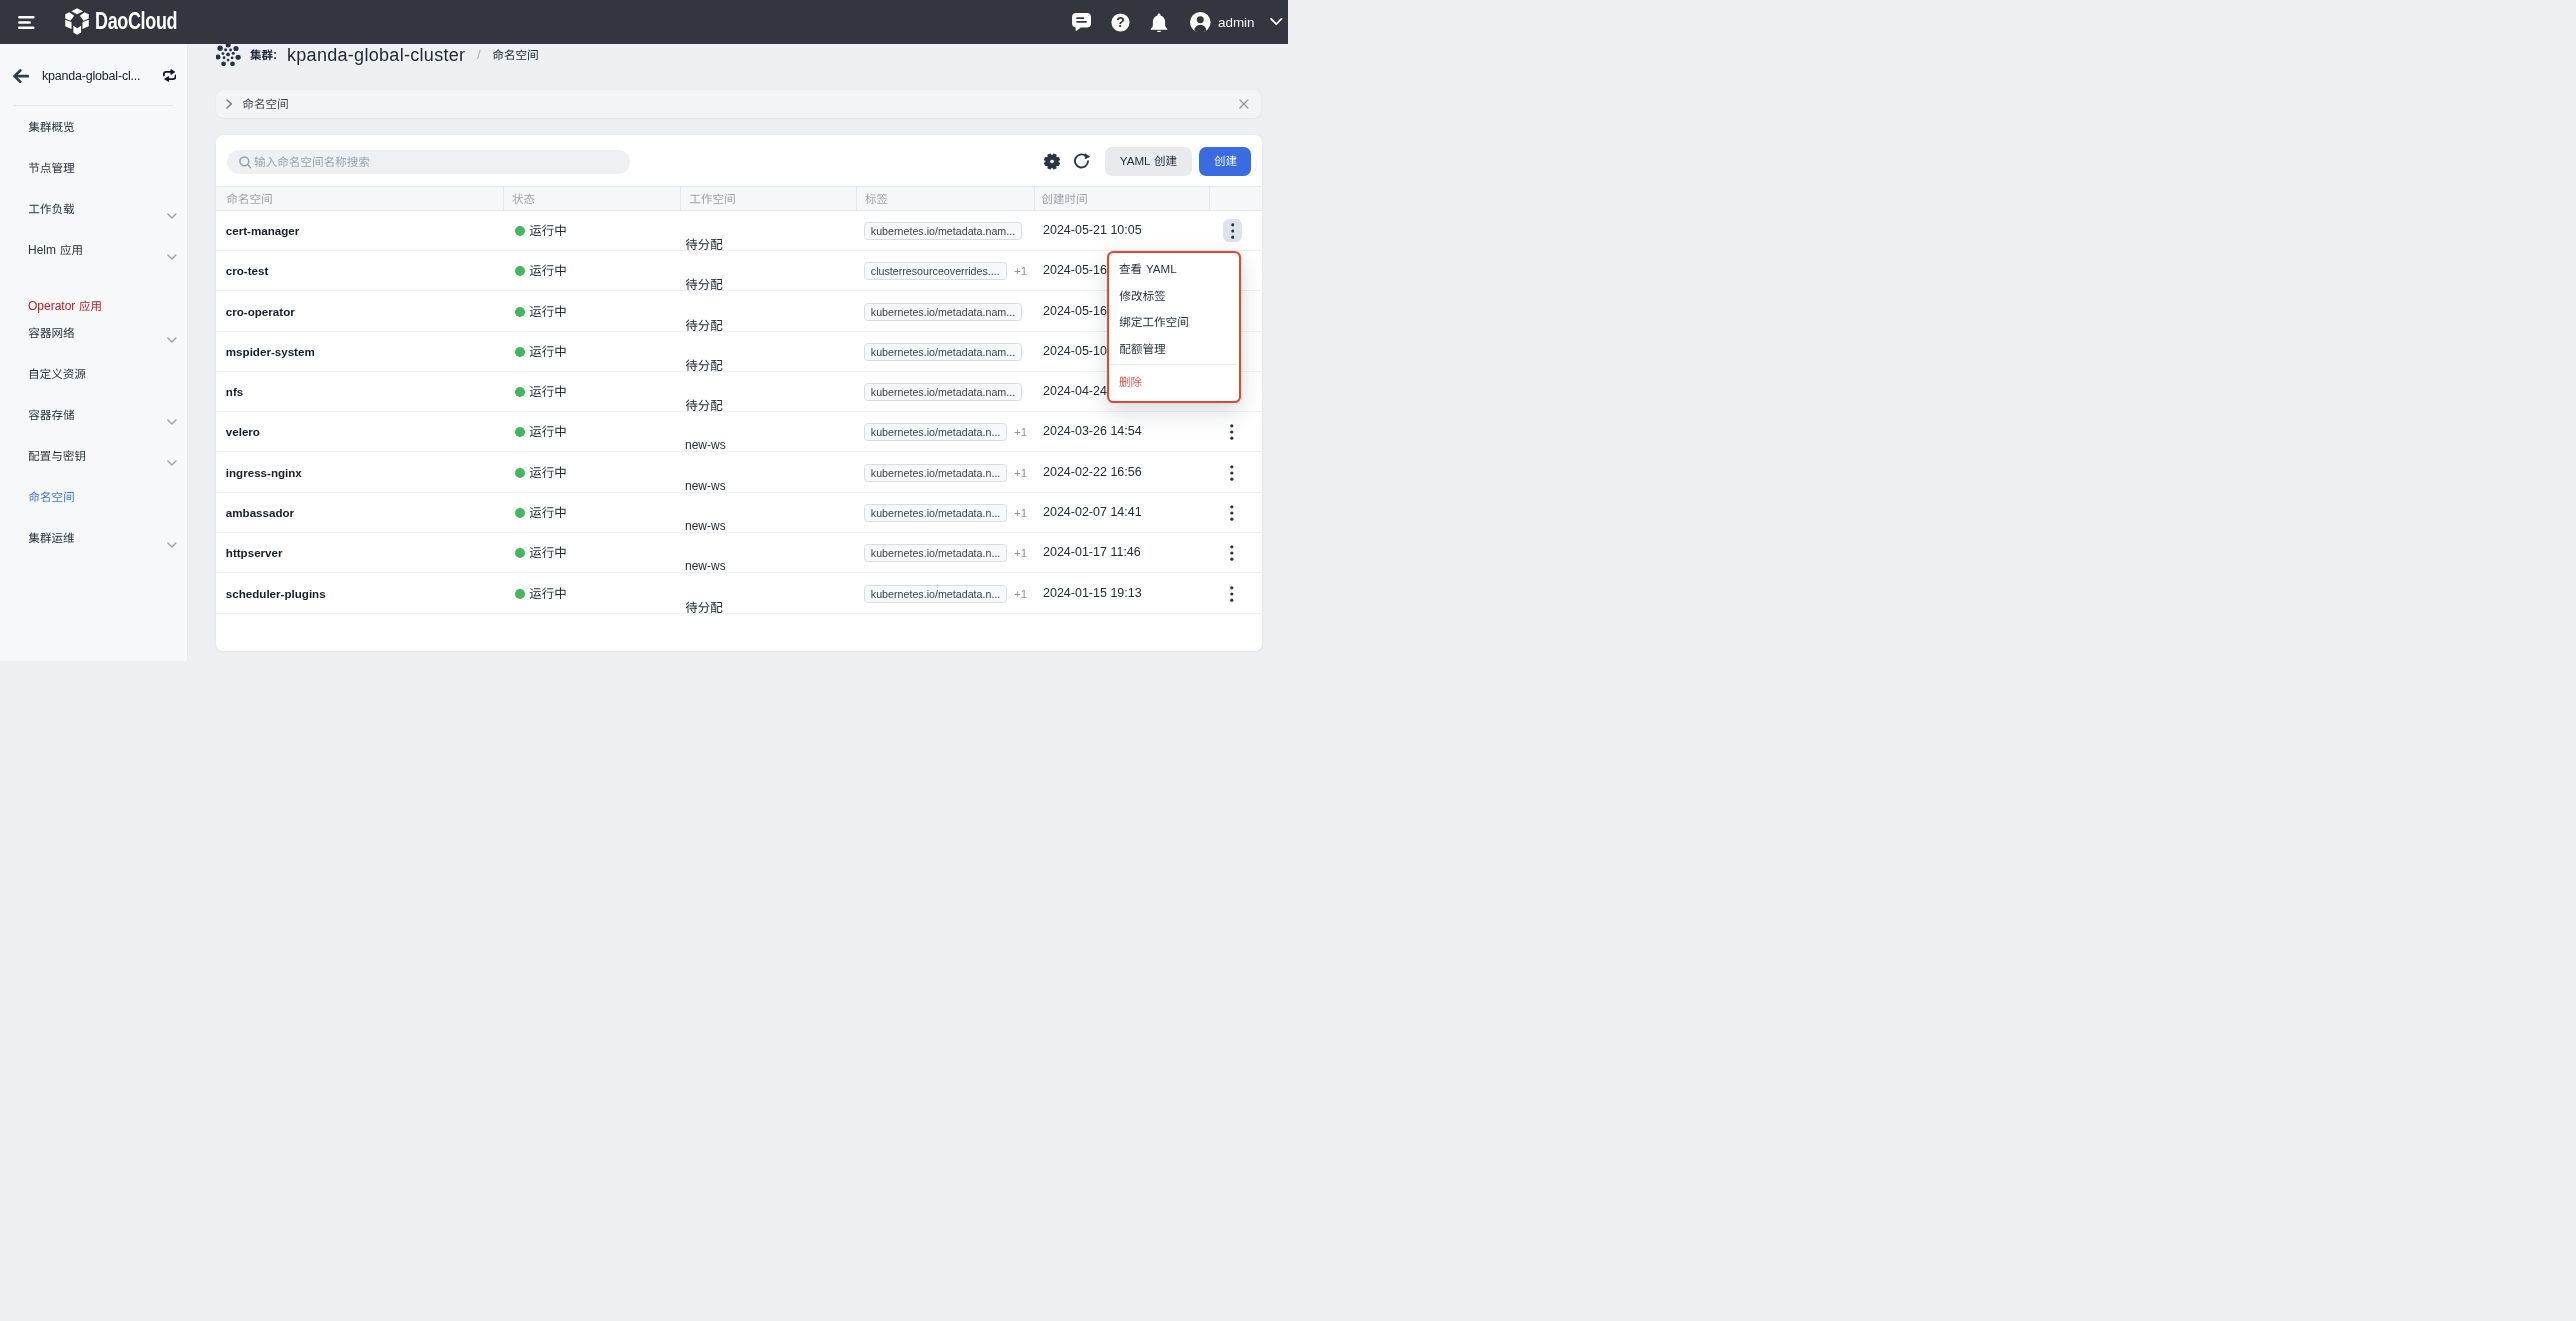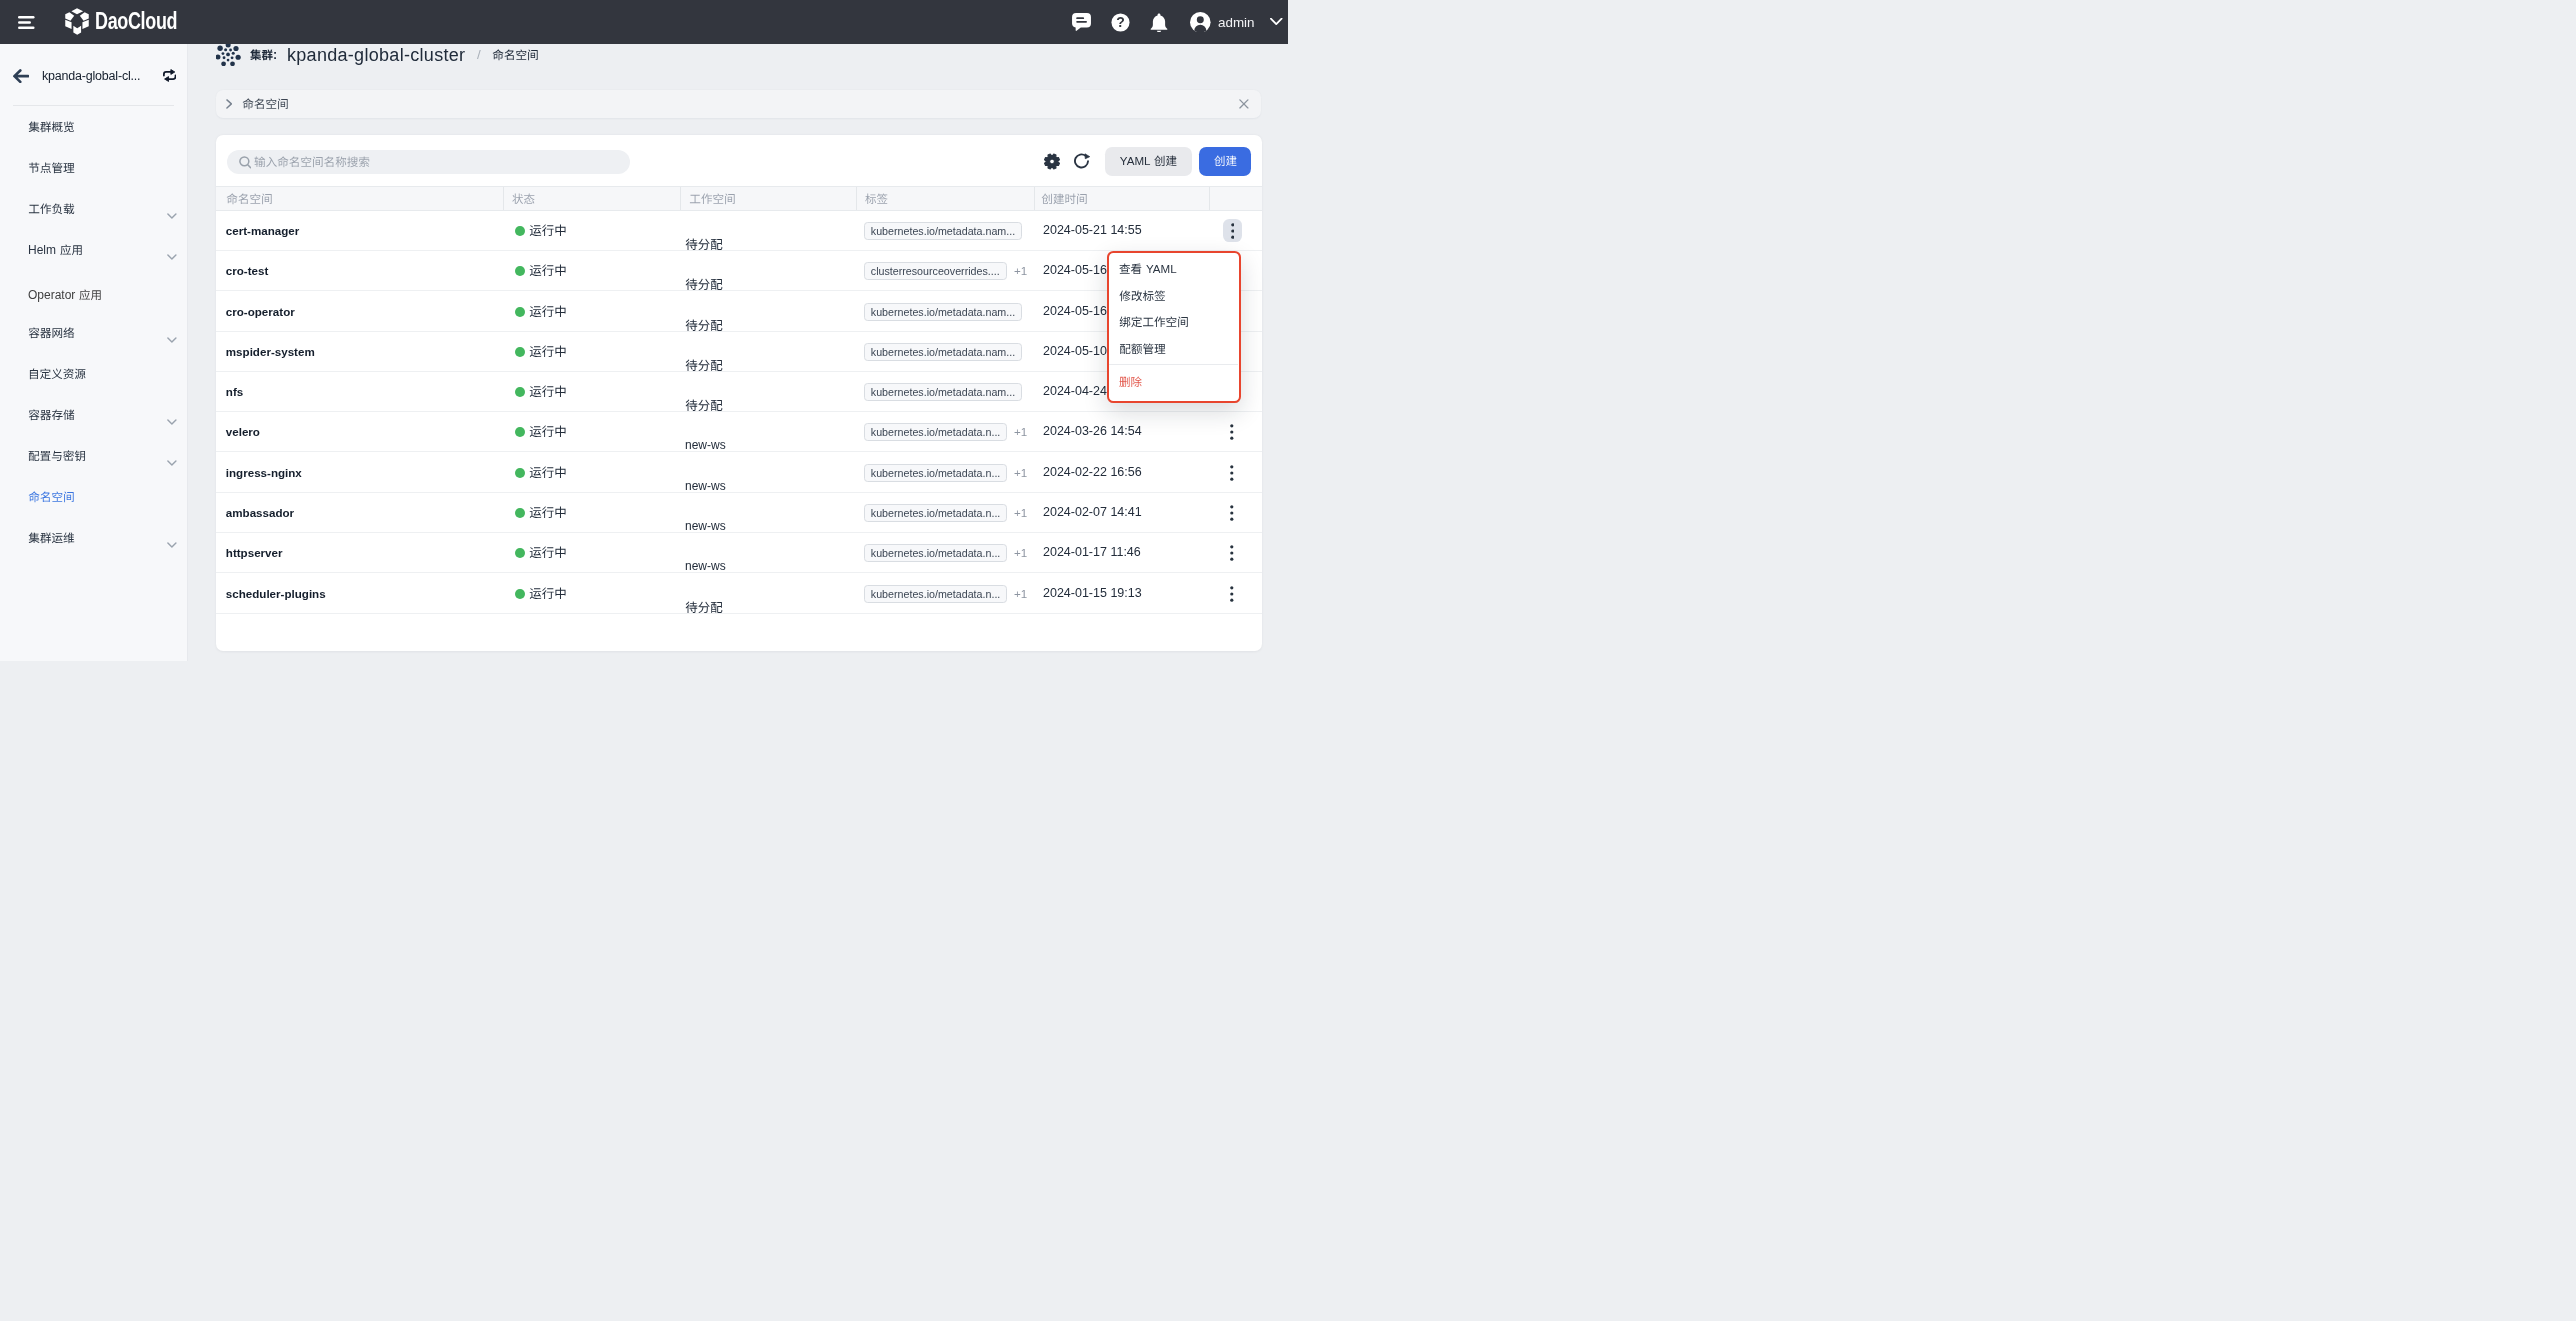--- a/index.html
+++ b/index.html
@@ -150,21 +150,21 @@
     <div class="sitem" style="top:185px;color:#2a3442">
       <span style="font-size:12px;line-height:1;margin-right:3.6px">Helm</span>
       <svg class="ck" width="23" height="11.6" viewBox="0 0 26 13">
         <use href="#g5e94r" transform="translate(0,11.44) scale(0.013)"></use>
         <use href="#g7528r" transform="translate(13,11.44) scale(0.013)"></use>
       </svg>
     </div>
     <div class="schev abs" style="top:203px"><svg width="9.8" height="6.3" viewBox="0 0 11 7" fill="none">
         <path d="M1 1 L5.5 5.6 L10 1" stroke="#9aa3ae" stroke-width="1.6" stroke-linecap="round" stroke-linejoin="round"></path>
       </svg></div>
-    <div class="sitem" style="top:230px;color:#404040">
+    <div class="sitem" style="top:241px;color:#b91c1c">
       <span style="font-size:12px;line-height:1;margin-right:3.6px">Operator</span>
       <svg class="ck" width="23" height="11.6" viewBox="0 0 26 13">
         <use href="#g5e94r" transform="translate(0,11.44) scale(0.013)"></use>
         <use href="#g7528r" transform="translate(13,11.44) scale(0.013)"></use>
       </svg>
     </div>
     <div class="sitem" style="top:268px;color:#2a3442">
       <svg class="ck" width="47" height="11.6" viewBox="0 0 52 13">
         <use href="#g5bb9r" transform="translate(0,11.44) scale(0.013)"></use>
         <use href="#g5668r" transform="translate(13,11.44) scale(0.013)"></use>
@@ -376,21 +376,21 @@
         </div>
         <div class="wtxt">
           <svg class="ck" width="38" height="12.5" viewBox="0 0 42 14">
             <use href="#g5f85r" transform="translate(0,12.32) scale(0.014)"></use>
             <use href="#g5206r" transform="translate(14,12.32) scale(0.014)"></use>
             <use href="#g914dr" transform="translate(28,12.32) scale(0.014)"></use>
           </svg>
         </div>
         <div class="chip">kubernetes.io/metadata.nam...</div>
         <div class="date">
-          <span style="line-height:1">2024-05-21 14:55</span>
+          <span style="line-height:1">2024-05-21 10:05</span>
         </div>
         <div class="abs" style="left:1007px;top:8px;width:19px;height:23px;border-radius:6.3px;background:#dee2ea;display:flex;align-items:center;justify-content:center">
           <svg width="3.6" height="16" viewBox="0 0 4 18" fill="#28333f">
             <circle cx="2" cy="2" r="1.8"></circle>
             <circle cx="2" cy="9" r="1.8"></circle>
             <circle cx="2" cy="16" r="1.8"></circle>
           </svg>
         </div>
       </div>
       <div class="hrow" style="top:116px">

